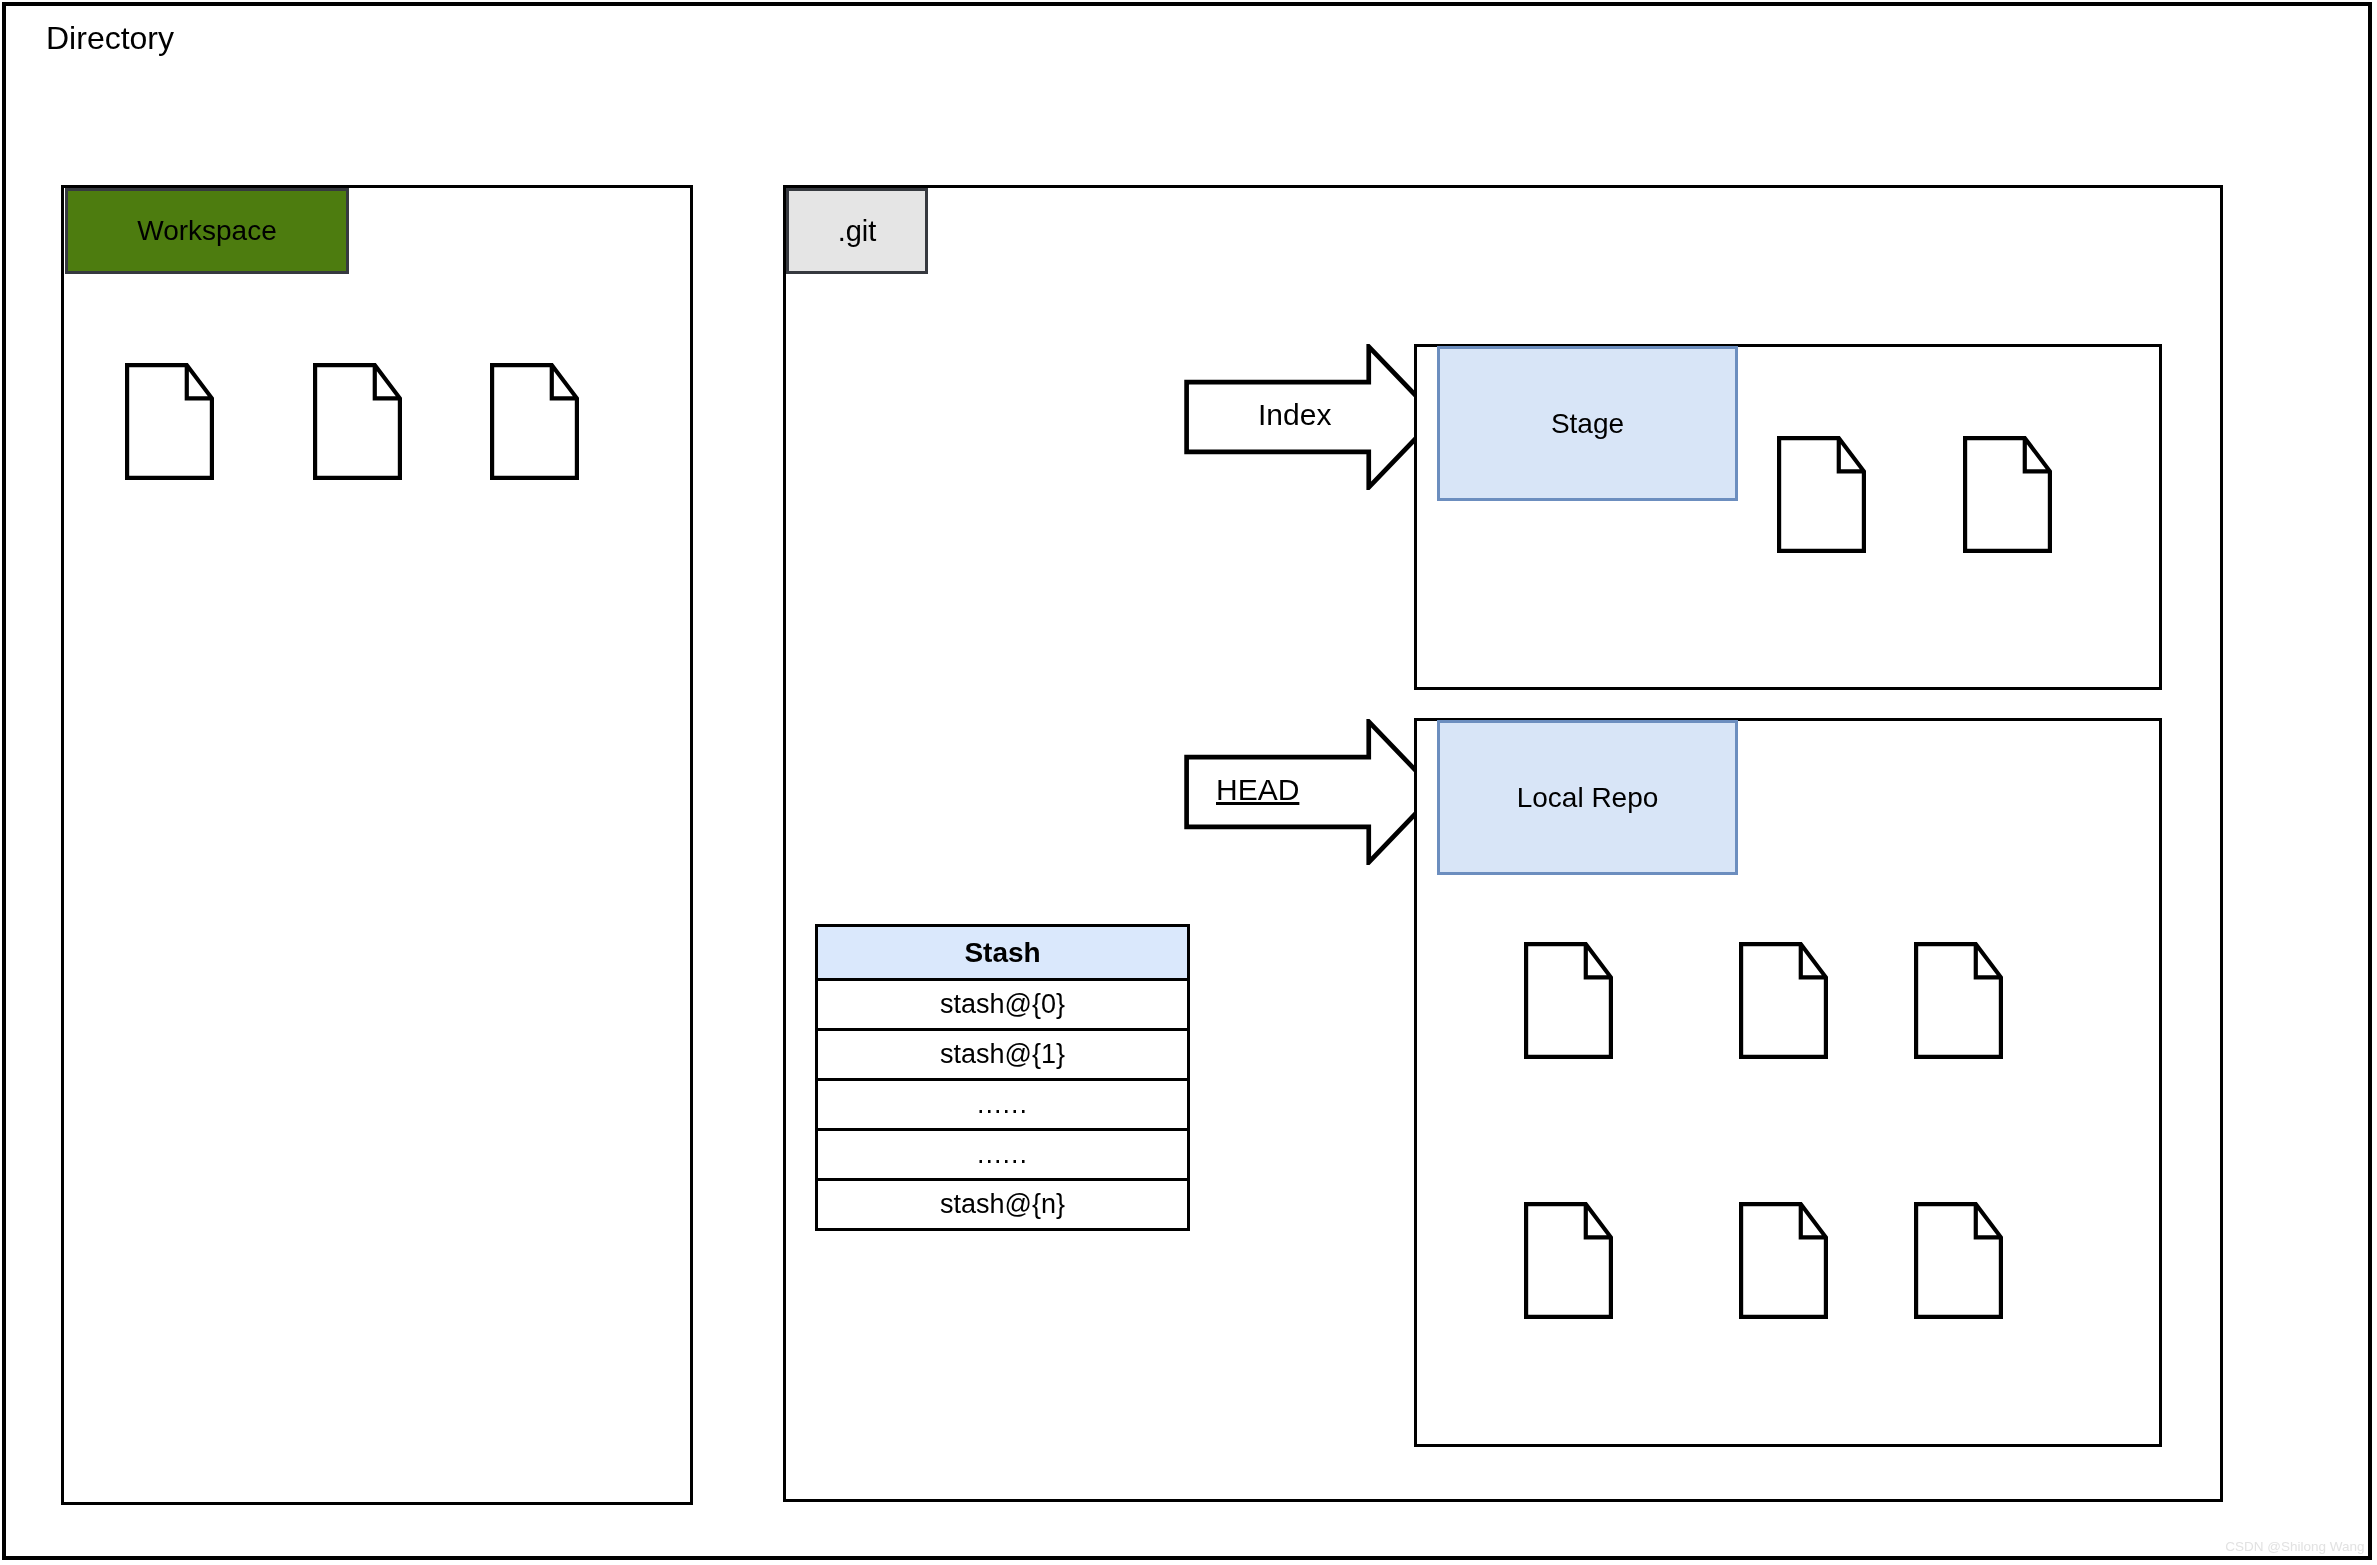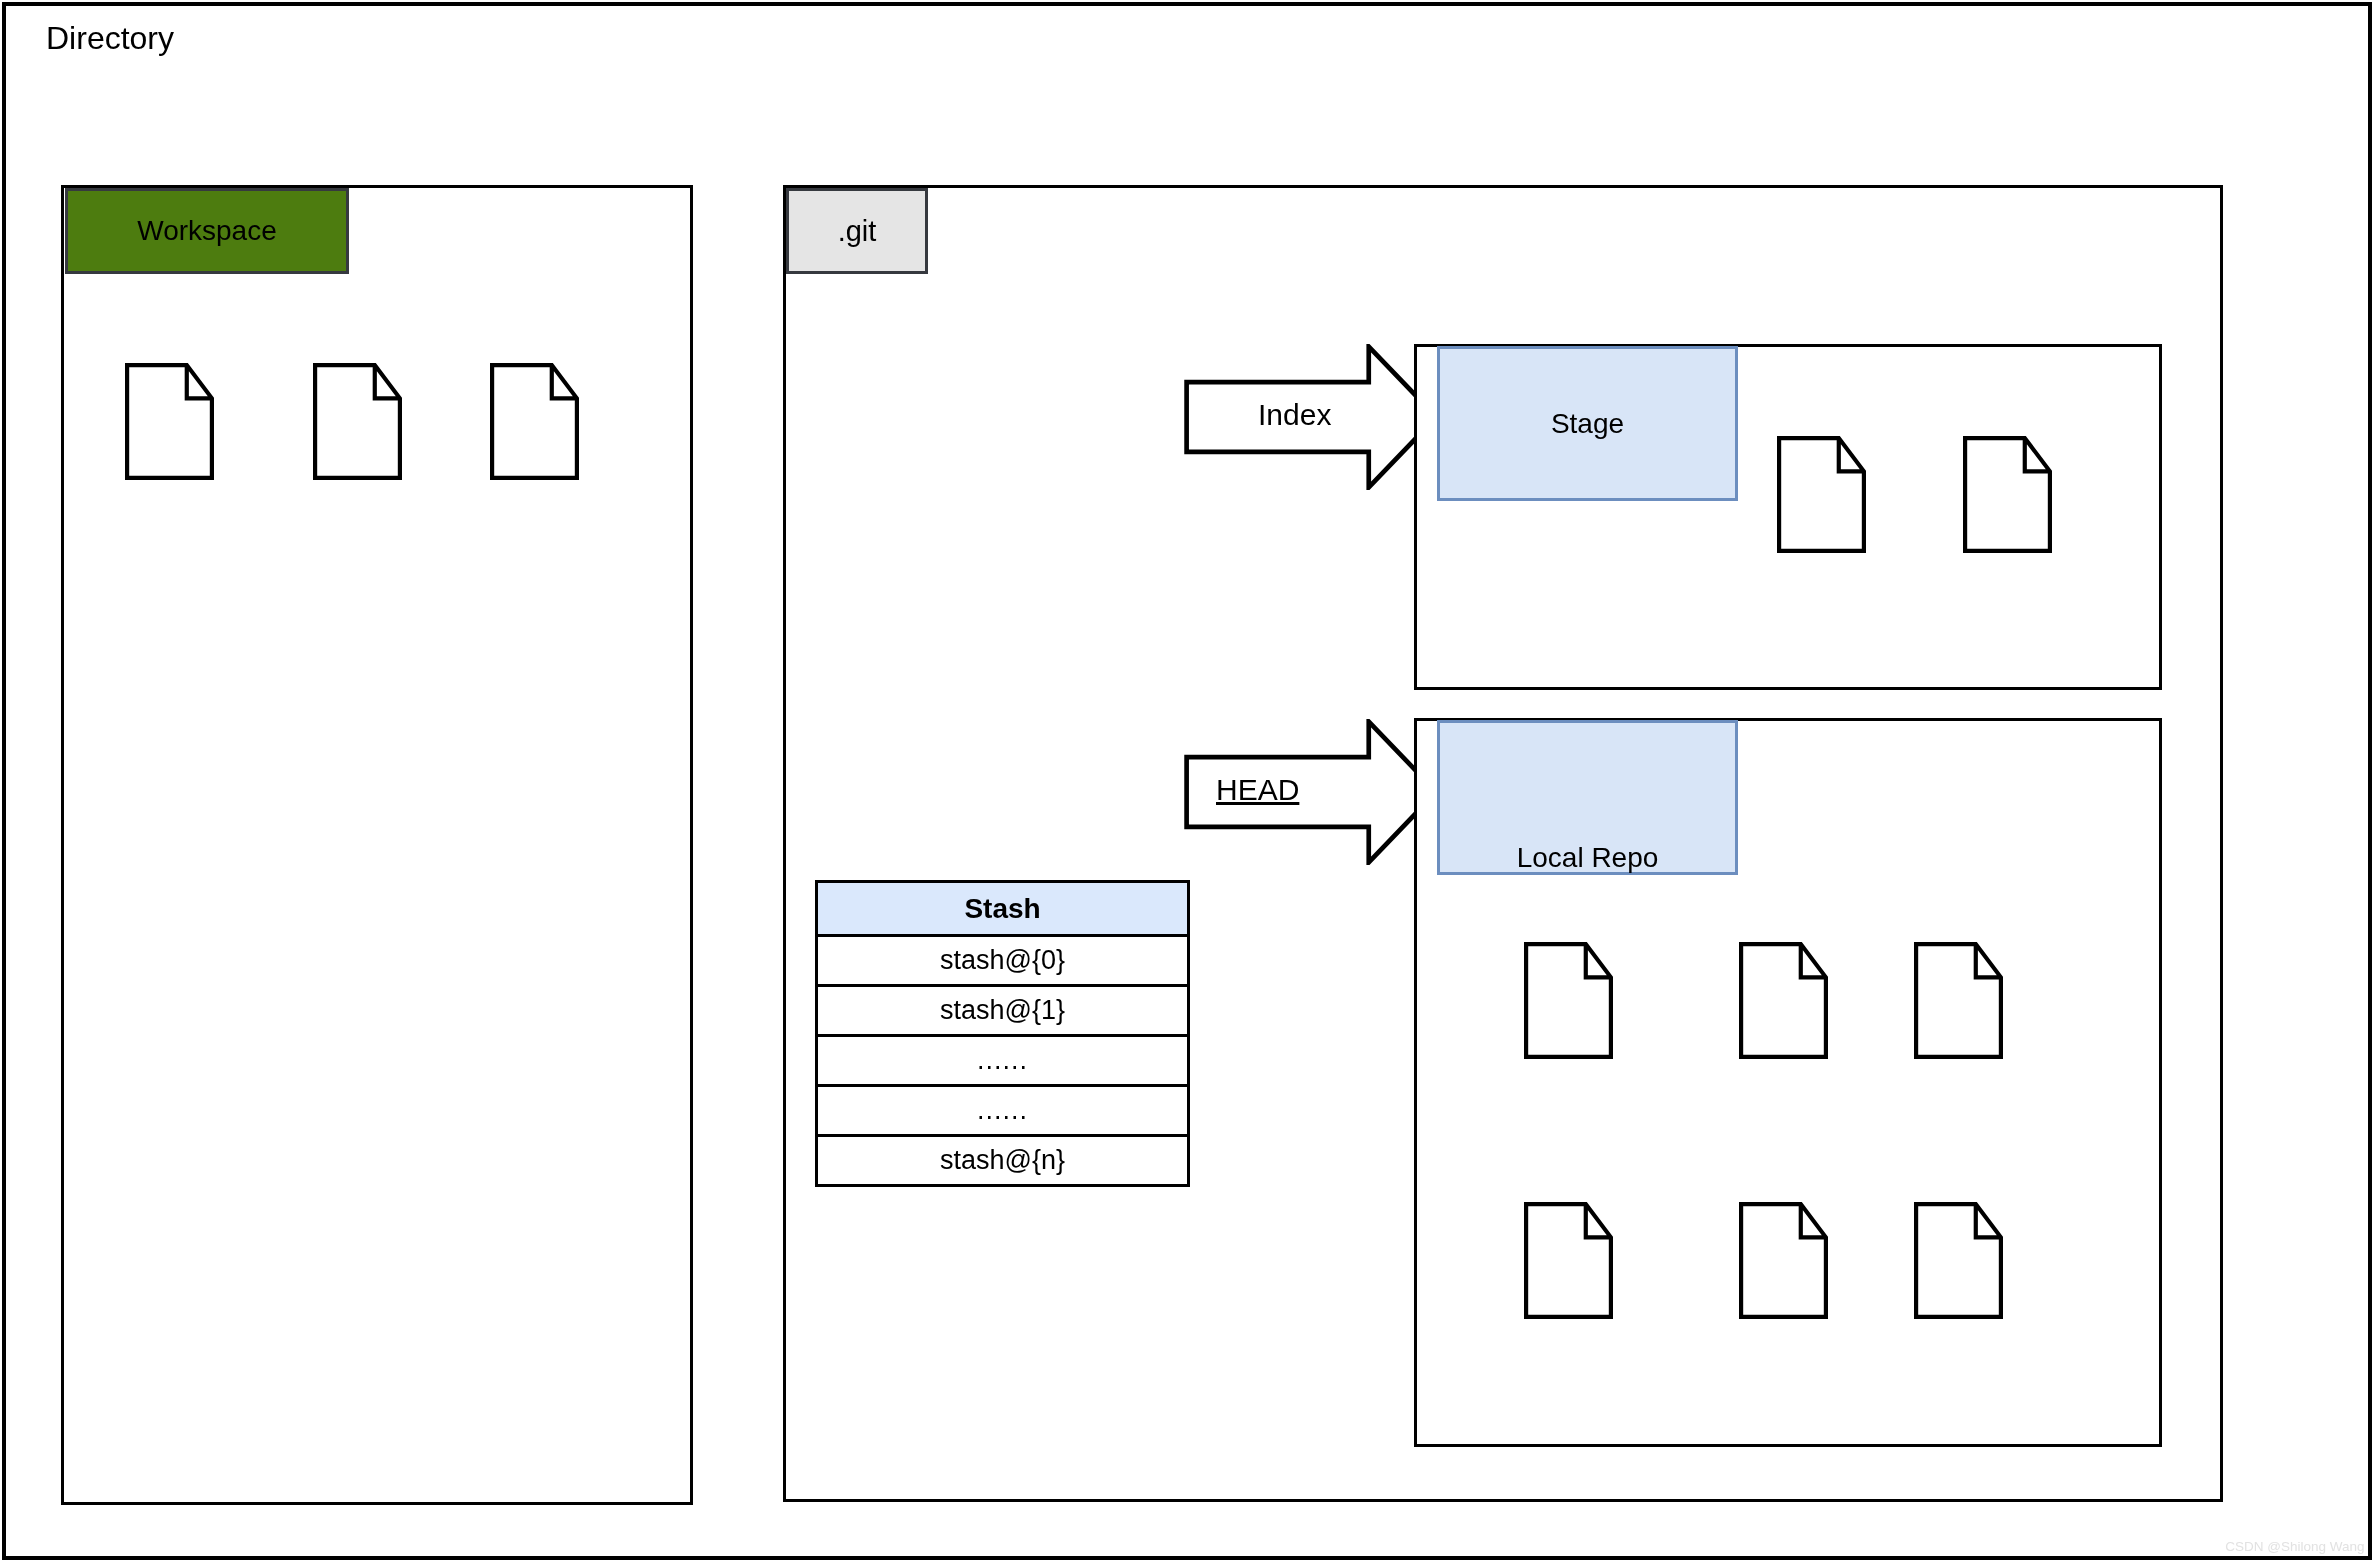--- a/index.html
+++ b/index.html
@@ -121,21 +121,20 @@
     background: #d8e5f7;
     border: 3.1px solid #6c8ebf;
   }
   .tab-repo {
     left: 1437px;
     top: 720px;
     width: 301px;
     height: 155px;
     background: #d8e5f7;
     border: 3.1px solid #6c8ebf;
-    align-items: flex-end;
   }
 
   
   .file-icon {
     position: absolute;
   }
   .file-icon svg {
     display: block;
     width: 100%;
     height: 100%;
@@ -156,21 +155,21 @@
     color: #000000;
     line-height: 1;
     white-space: nowrap;
     z-index: 5;
   }
 
   
   .stash-table {
     position: absolute;
     left: 815px;
-    top: 880px;
+    top: 924px;
     width: 375px;
     border: 3.1px solid #000000;
     border-bottom: none;
     box-sizing: border-box;
     background: #ffffff;
     z-index: 7;
   }
   .stash-row {
     box-sizing: border-box;
     height: 50px;

